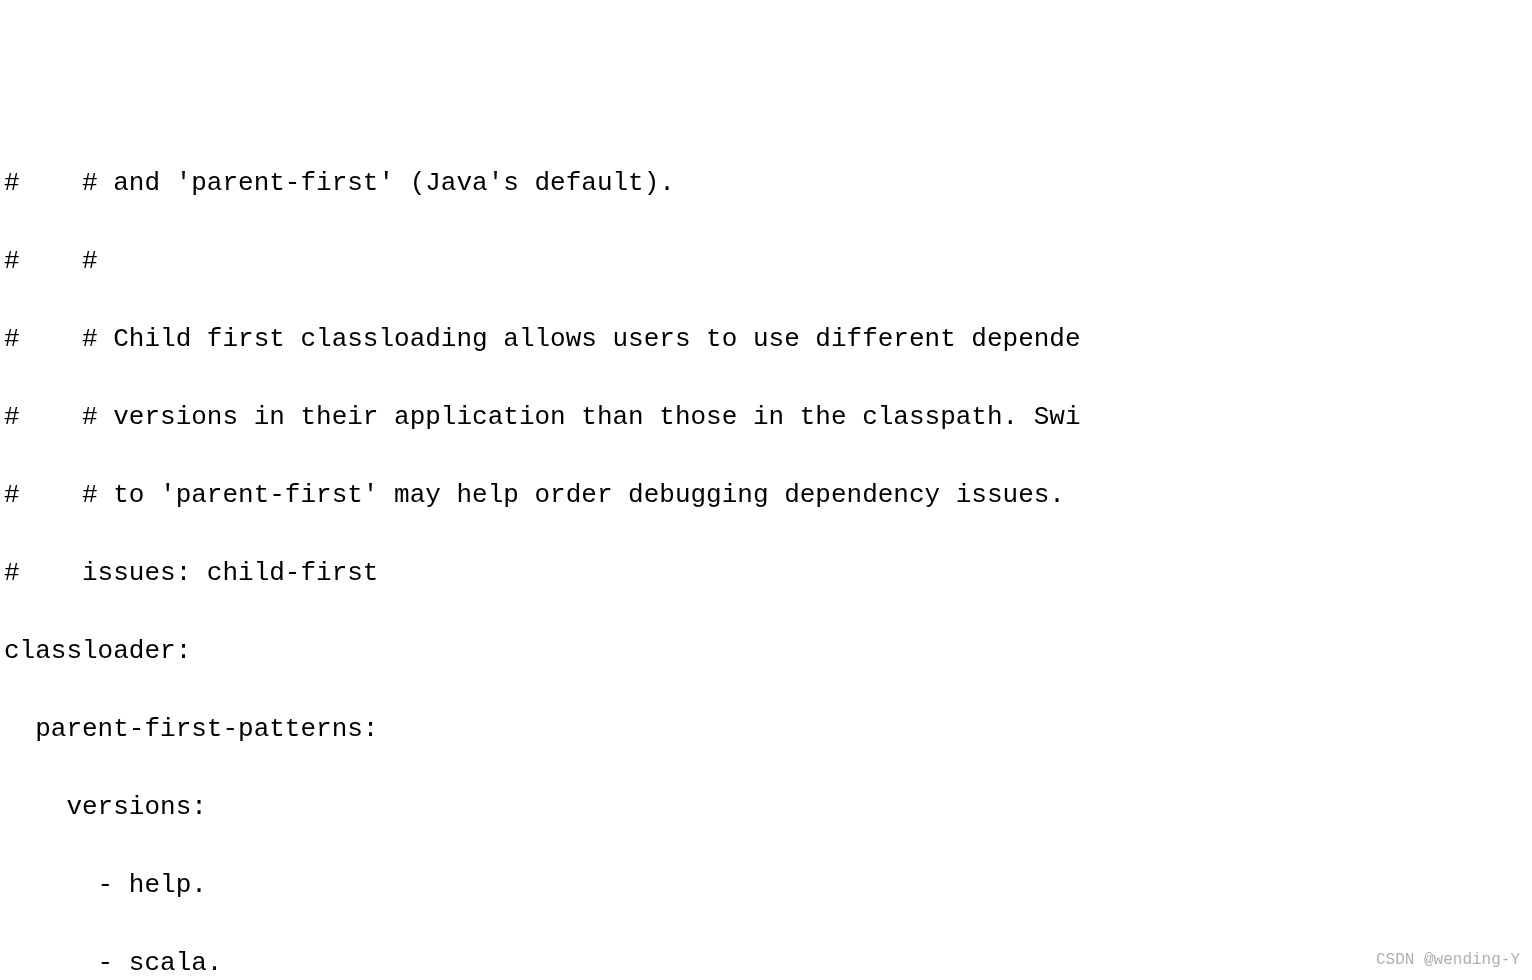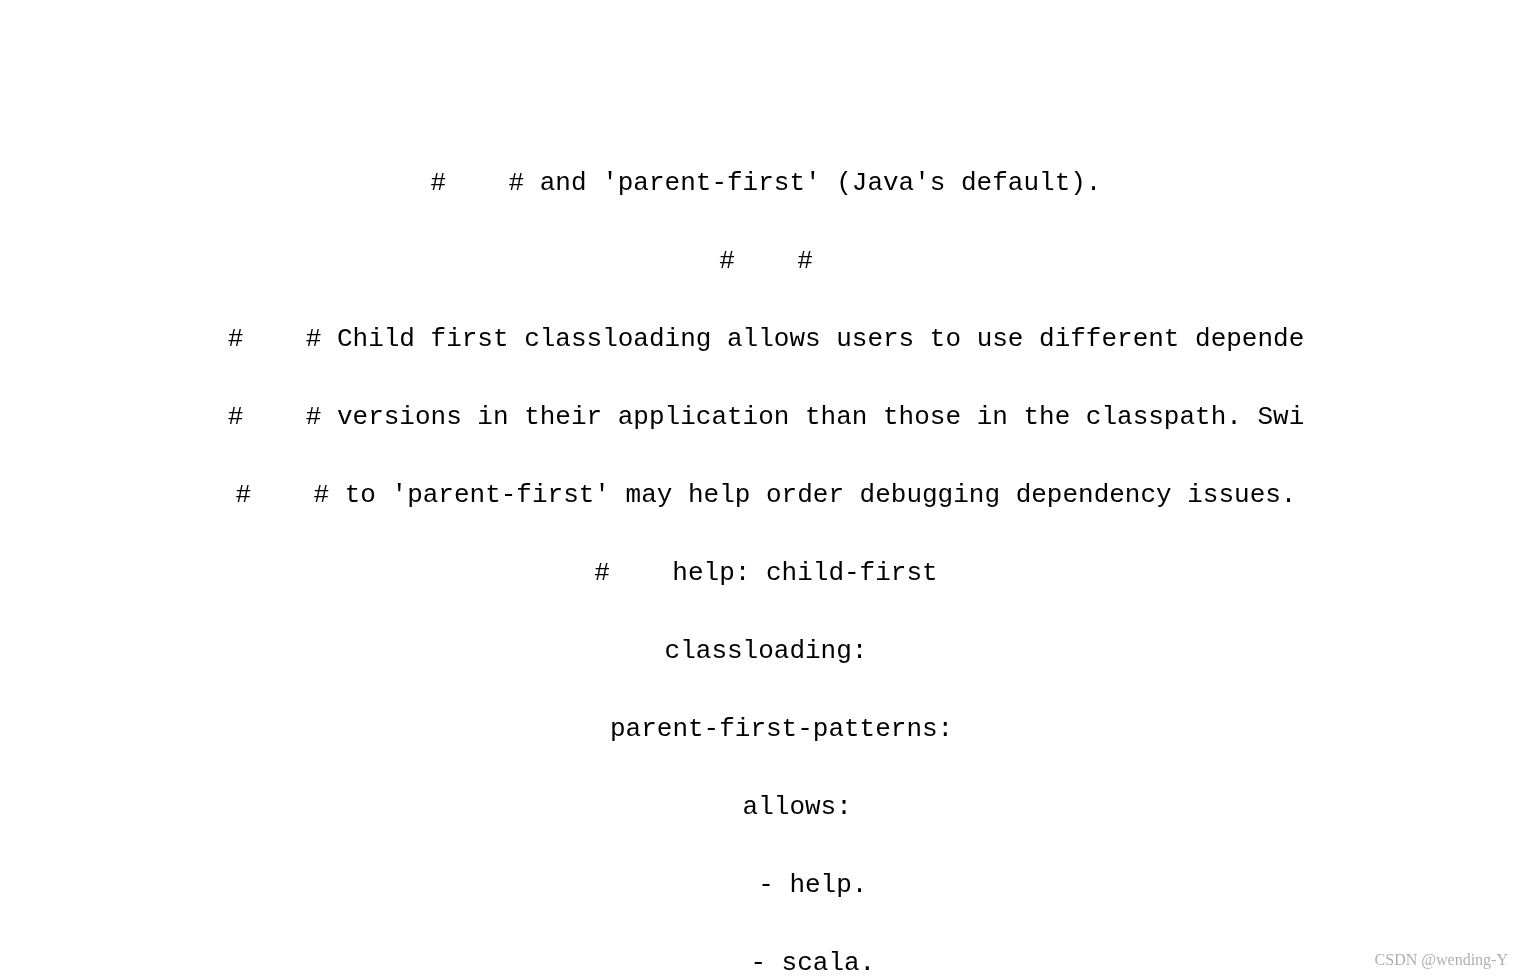--- a/index.html
+++ b/index.html
@@ -16,45 +16,44 @@
       padding: 8px 4px;
       white-space: pre;
       overflow: hidden;
       width: 1532px;
       height: 980px;
       position: relative;
     }
     .line {
       display: block;
       white-space: pre;
-      text-align: center;
     }
     .watermark {
       position: absolute;
       bottom: 8px;
-      right: 24px;
-      font-family: Liberation Serif, serif;
+      right: 12px;
+      font-family: Liberation Mono, monospace;
       font-size: 16px;
       color: rgba(120, 120, 120, 0.6);
     }
   </style>
 </head>
 <body>
 
 
 
 <span class="line">#    # and 'parent-first' (Java's default).</span>
 <span class="line">#    #</span>
 <span class="line">#    # Child first classloading allows users to use different depende</span>
 <span class="line">#    # versions in their application than those in the classpath. Swi</span>
 <span class="line">#    # to 'parent-first' may help order debugging dependency issues.</span>
-<span class="line">#    help: child-first</span>
-<span class="line">classloading:</span>
+<span class="line">#    issues: child-first</span>
+<span class="line">classloader:</span>
 <span class="line">  parent-first-patterns:</span>
-<span class="line">    allows:</span>
+<span class="line">    versions:</span>
 <span class="line">      - help.</span>
 <span class="line">      - scala.</span>
 
 
 
 
 
 
 
 

